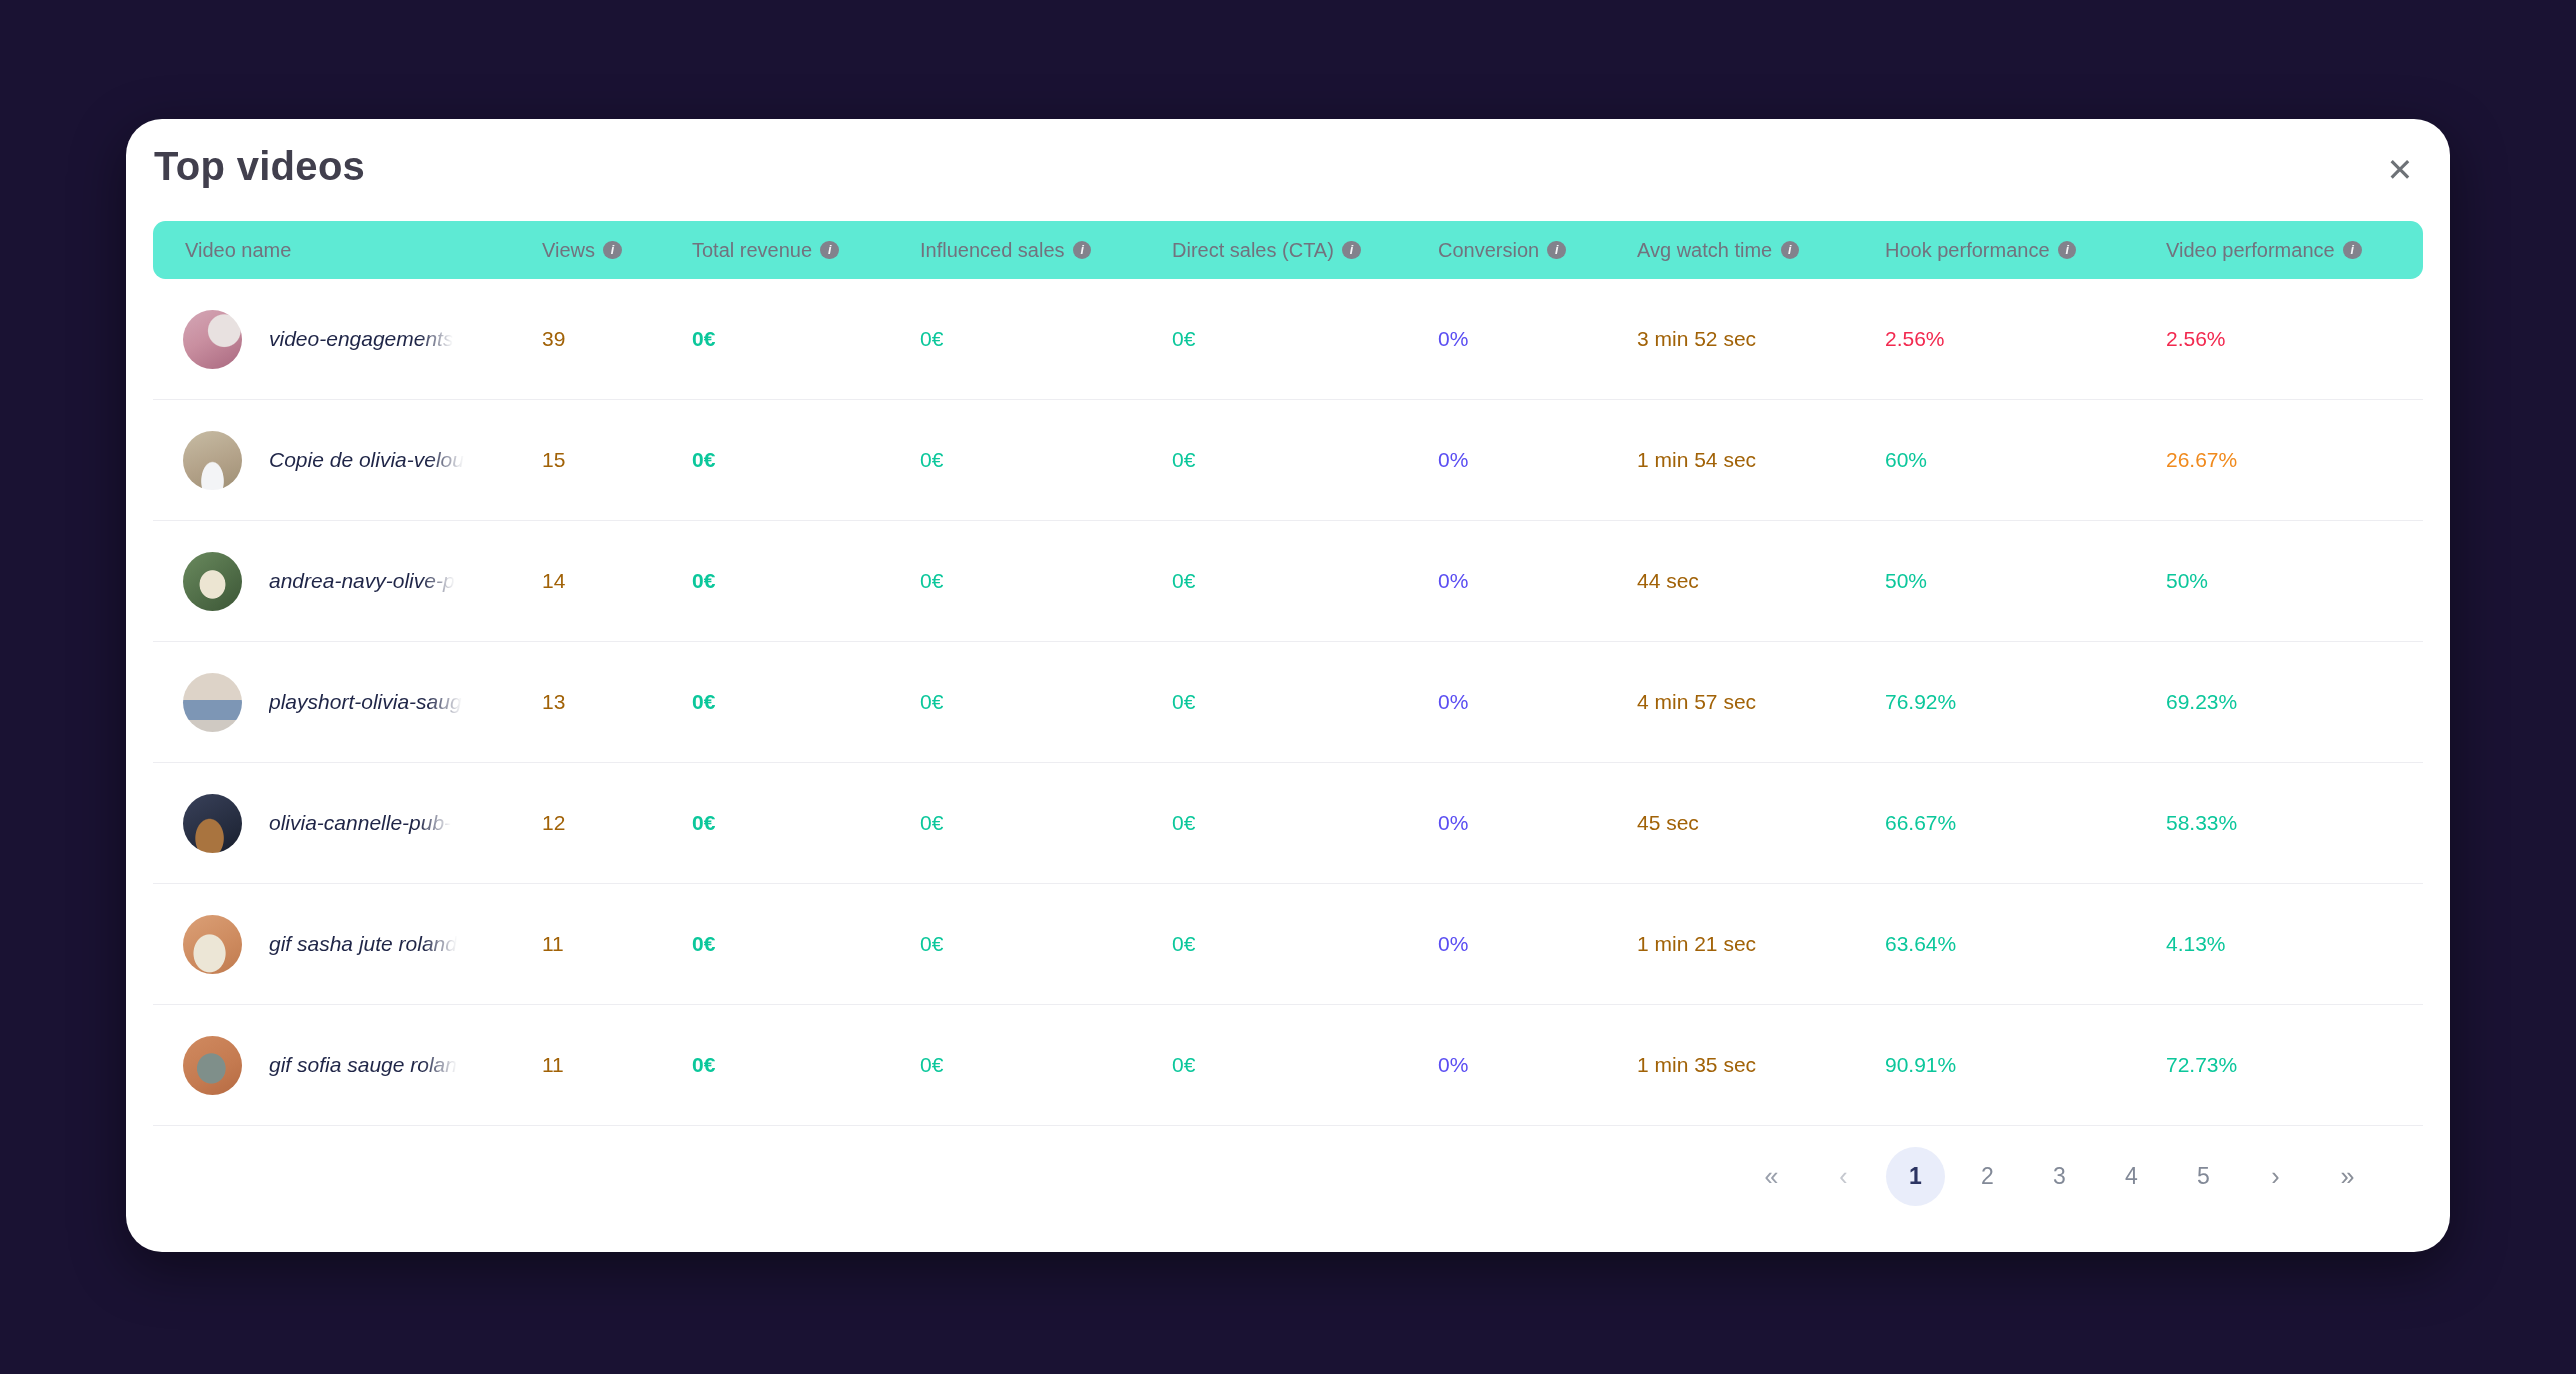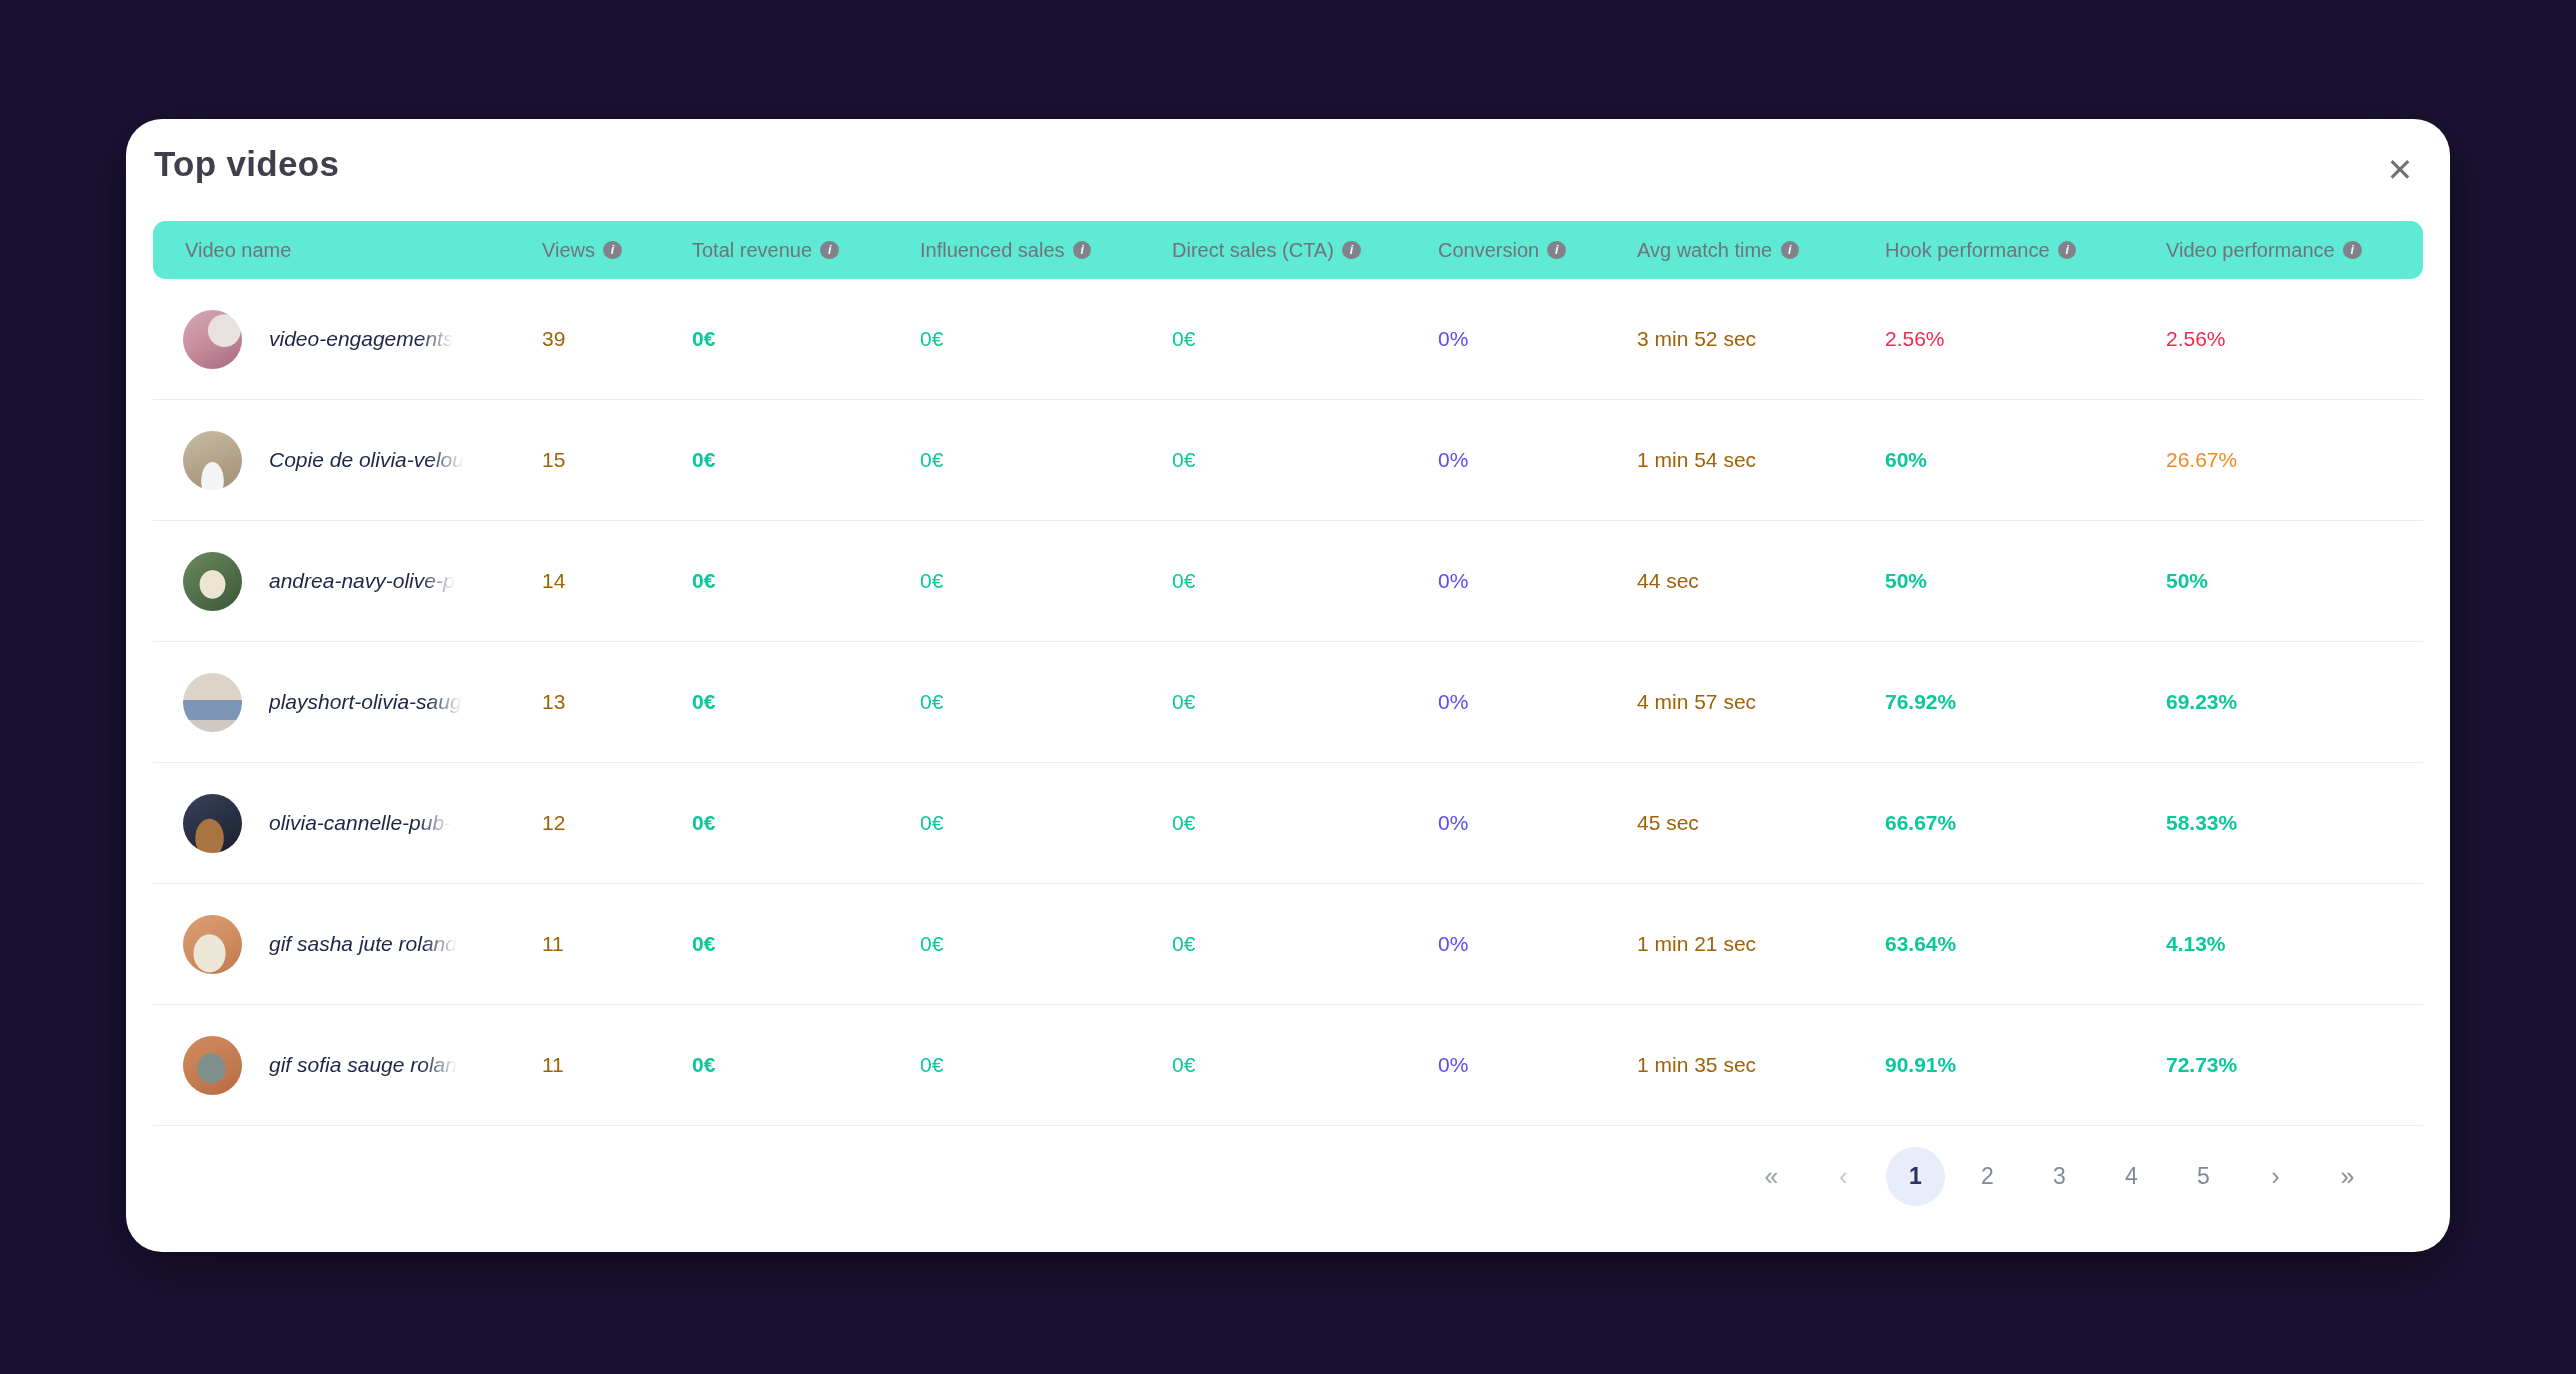--- a/index.html
+++ b/index.html
@@ -11,21 +11,21 @@
     overflow:hidden;
   }
   .modal {
     position:absolute; left:126px; top:119px;
     width:2324px; height:1133px;
     background:#ffffff; border-radius:36px;
     box-shadow:0 16.6px 55px rgba(0,0,0,.45);
   }
   .modal-title {
     position:absolute; left:28px; top:25px;
-    font-size:35px; font-weight:700; color:#413f4d; letter-spacing:0.3px;
+    font-size:40px; font-weight:700; color:#413f4d; letter-spacing:0.3px;
   }
   .close-btn {
     position:absolute; right:28px; top:29px;
     width:44px; height:44px; border:none; background:transparent;
     font-size:32px; color:#6e7277; cursor:pointer; line-height:44px; text-align:center;
   }
   
   .thead {
     position:absolute; left:27px; top:102px;
     width:2270px; height:58px;
@@ -57,21 +57,21 @@
   .v-name {
     color:#1f2547; font-weight:500; max-width:199px; overflow:hidden; white-space:nowrap;
     -webkit-mask-image:linear-gradient(90deg,#000 82%,transparent);
             mask-image:linear-gradient(90deg,#000 82%,transparent);
             font-style:italic;
   }
   .c-dark   { color:#a16207; }
   .c-green-b{ color:#0bc79b; font-weight:700; }
   .c-green  { color:#0bc79b; }
   .c-purple { color:#5a4df2; }
-  .c-perf-green  { color:#0bc79b; font-weight:700; }
+  .c-perf-green  { color:#0bc79b; font-weight:400; }
   .c-perf-red    { color:#f2294f; font-weight:500; }
   .c-perf-orange { color:#f08a1d; font-weight:500; }
   
   .t1 { background:radial-gradient(circle at 30% 65%, #b5607d 0 30%, transparent 31%),
         linear-gradient(135deg,#d9aebc 0%, #c species 0,#c98fa0 35%, #e7dadd 60%, #b06a85 100%); background-color:#cf9cab; }
   .t1 { background:radial-gradient(circle at 70% 35%, #e8e1e0 0 28%, transparent 30%),
         linear-gradient(150deg,#d4a7b6 0%, #c98fa0 45%, #a9687f 100%); }
   .t2 { background:radial-gradient(ellipse at 50% 85%, #f3f4f6 0 26%, transparent 28%),
         linear-gradient(160deg,#c7bca4 0%, #b3a289 55%, #9e8f74 100%); }
   .t3 { background:radial-gradient(ellipse at 50% 55%, #ece5d2 0 30%, transparent 32%),

